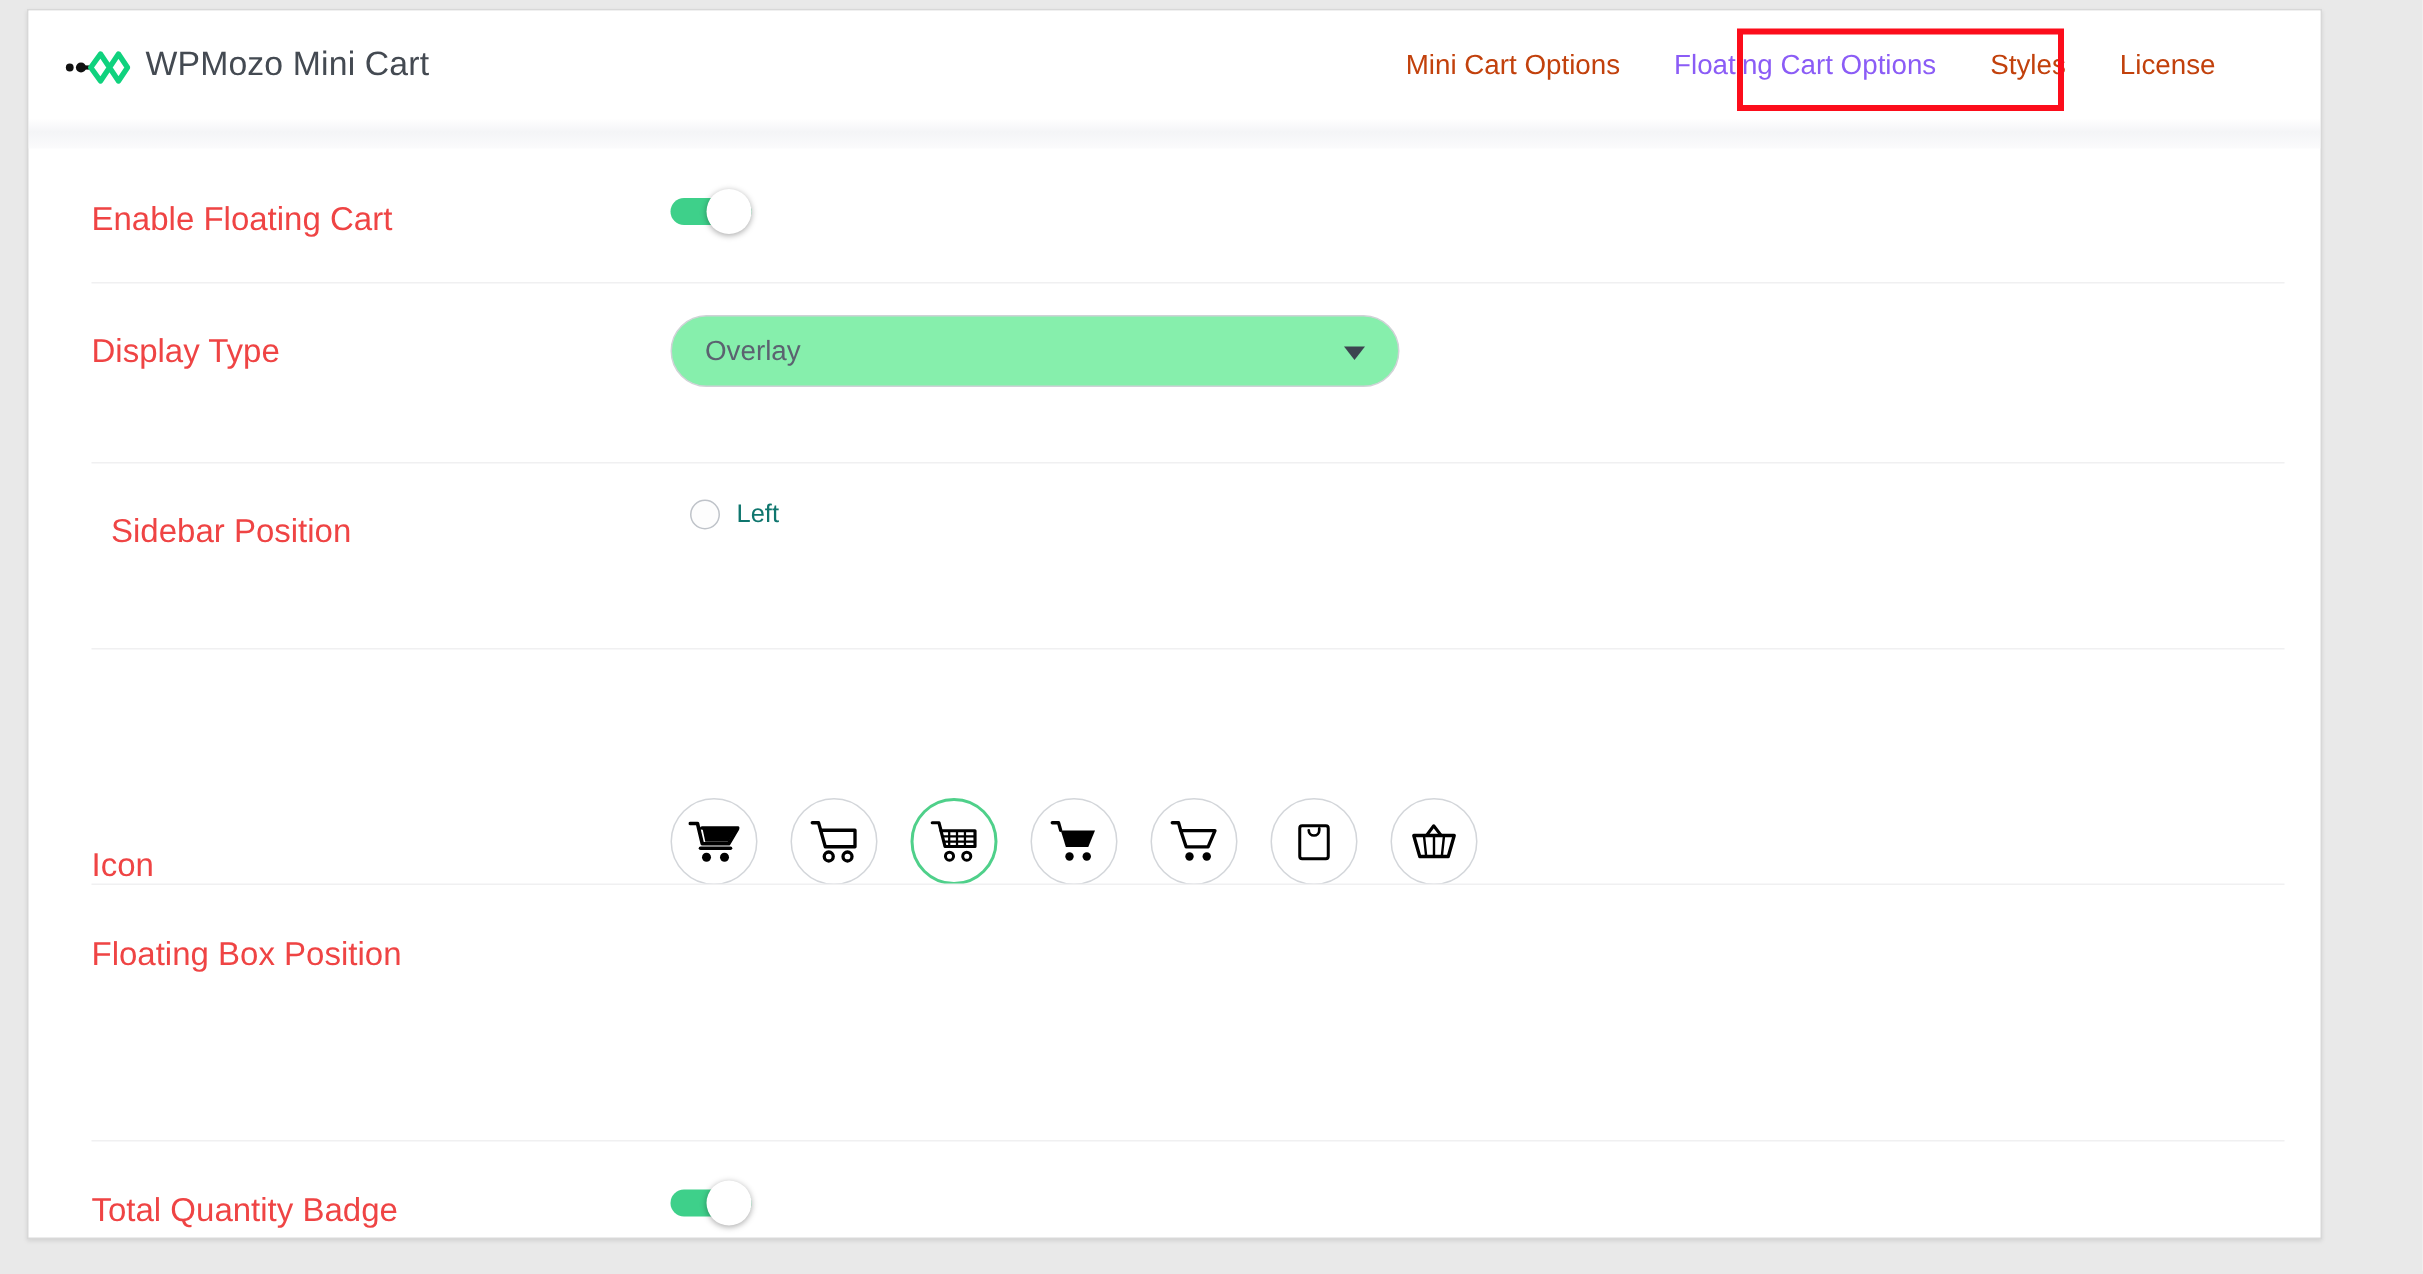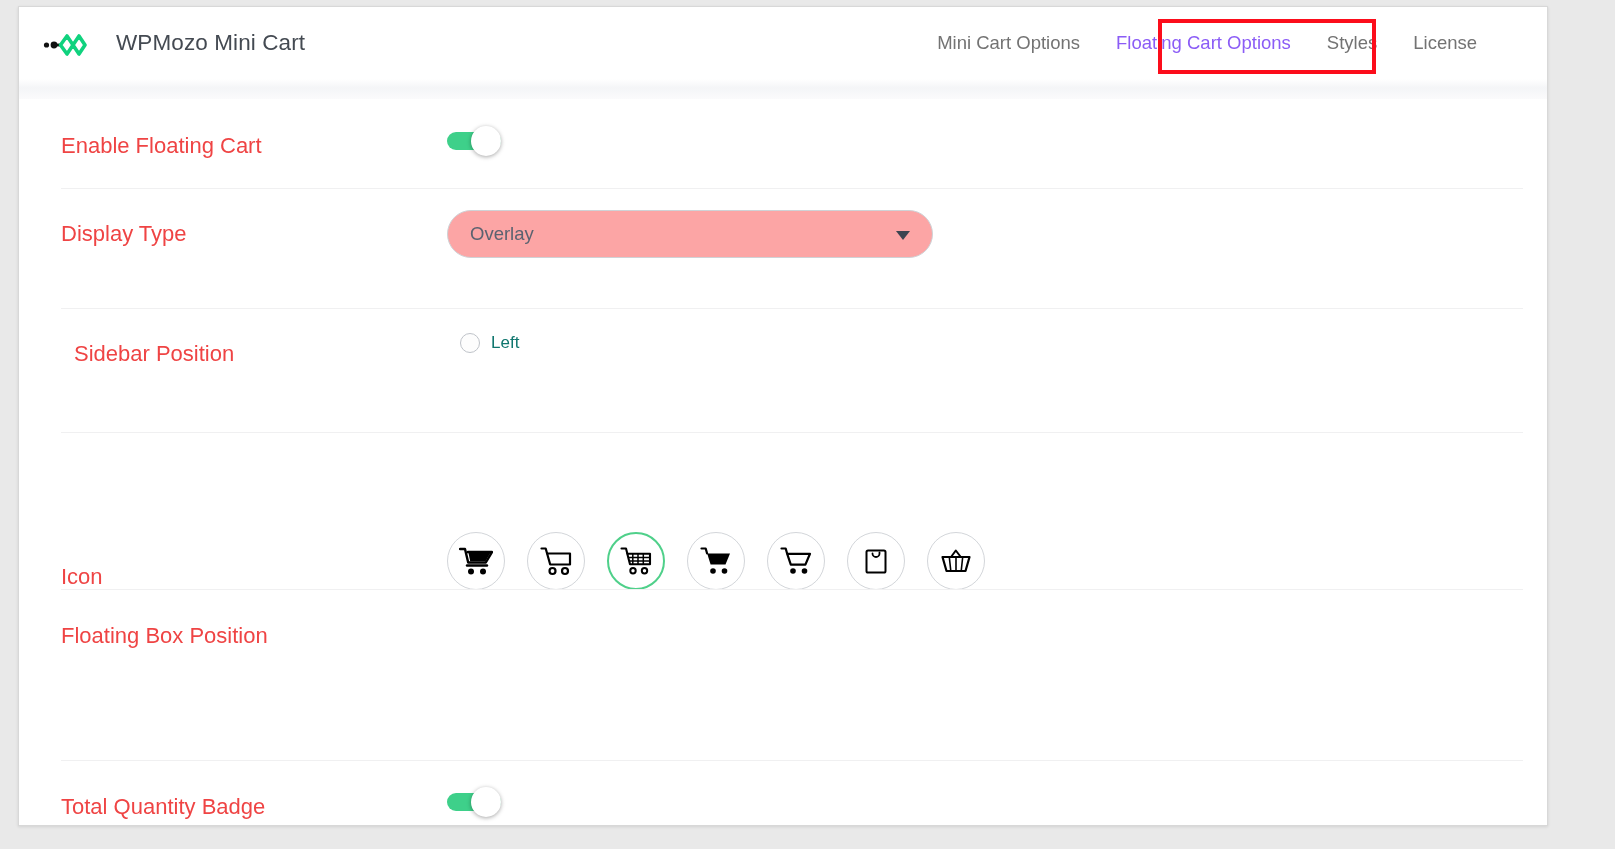--- a/index.html
+++ b/index.html
@@ -23,39 +23,39 @@
 
   
   #header {
     position: relative;
     height: 72px;
     background: #fff;
     display: flex;
     align-items: center;
     padding: 0 22px 0 24px;
   }
-  .brand { display: flex; align-items: center; gap: 29px; }
+  .brand { display: flex; align-items: center; gap: 10px; }
   .brand-logo { width: 44px; height: 26px; display:block; }
   .brand-title {
     font-size: 22.5px;
     color: #444a52;
     letter-spacing: .1px;
     white-space: nowrap;
   }
 
   #tabs {
     margin-left: auto;
     display: flex;
     align-items: center;
     gap: 0px;
     padding-right: 30px;
   }
   .tab {
     font-size: 18.5px;
-    color: #737373;
+    color: #c2410c;
     padding: 0 18px;
     white-space: nowrap;
     cursor: pointer;
   }
   .tab.active { color: #8b5cf6; }
 
   
   #tab-highlight {
     position: absolute;
     left: 1139px; top: 12px;
@@ -142,21 +142,21 @@
     background: #ffffff;
     box-shadow: 0 1px 4px rgba(0,0,0,.35);
   }
 
   
   .select {
     position: relative;
     width: 486px; height: 48px;
     border: 1px solid #cfd2d6;
     border-radius: 24px;
-    background: #fca5a5;
+    background: #86efac;
     display: flex;
     align-items: center;
     padding: 0 22px;
     cursor: pointer;
   }
   .select .value {
     font-size: 18.5px;
     color: #5b6270;
   }
   .select .chev {

